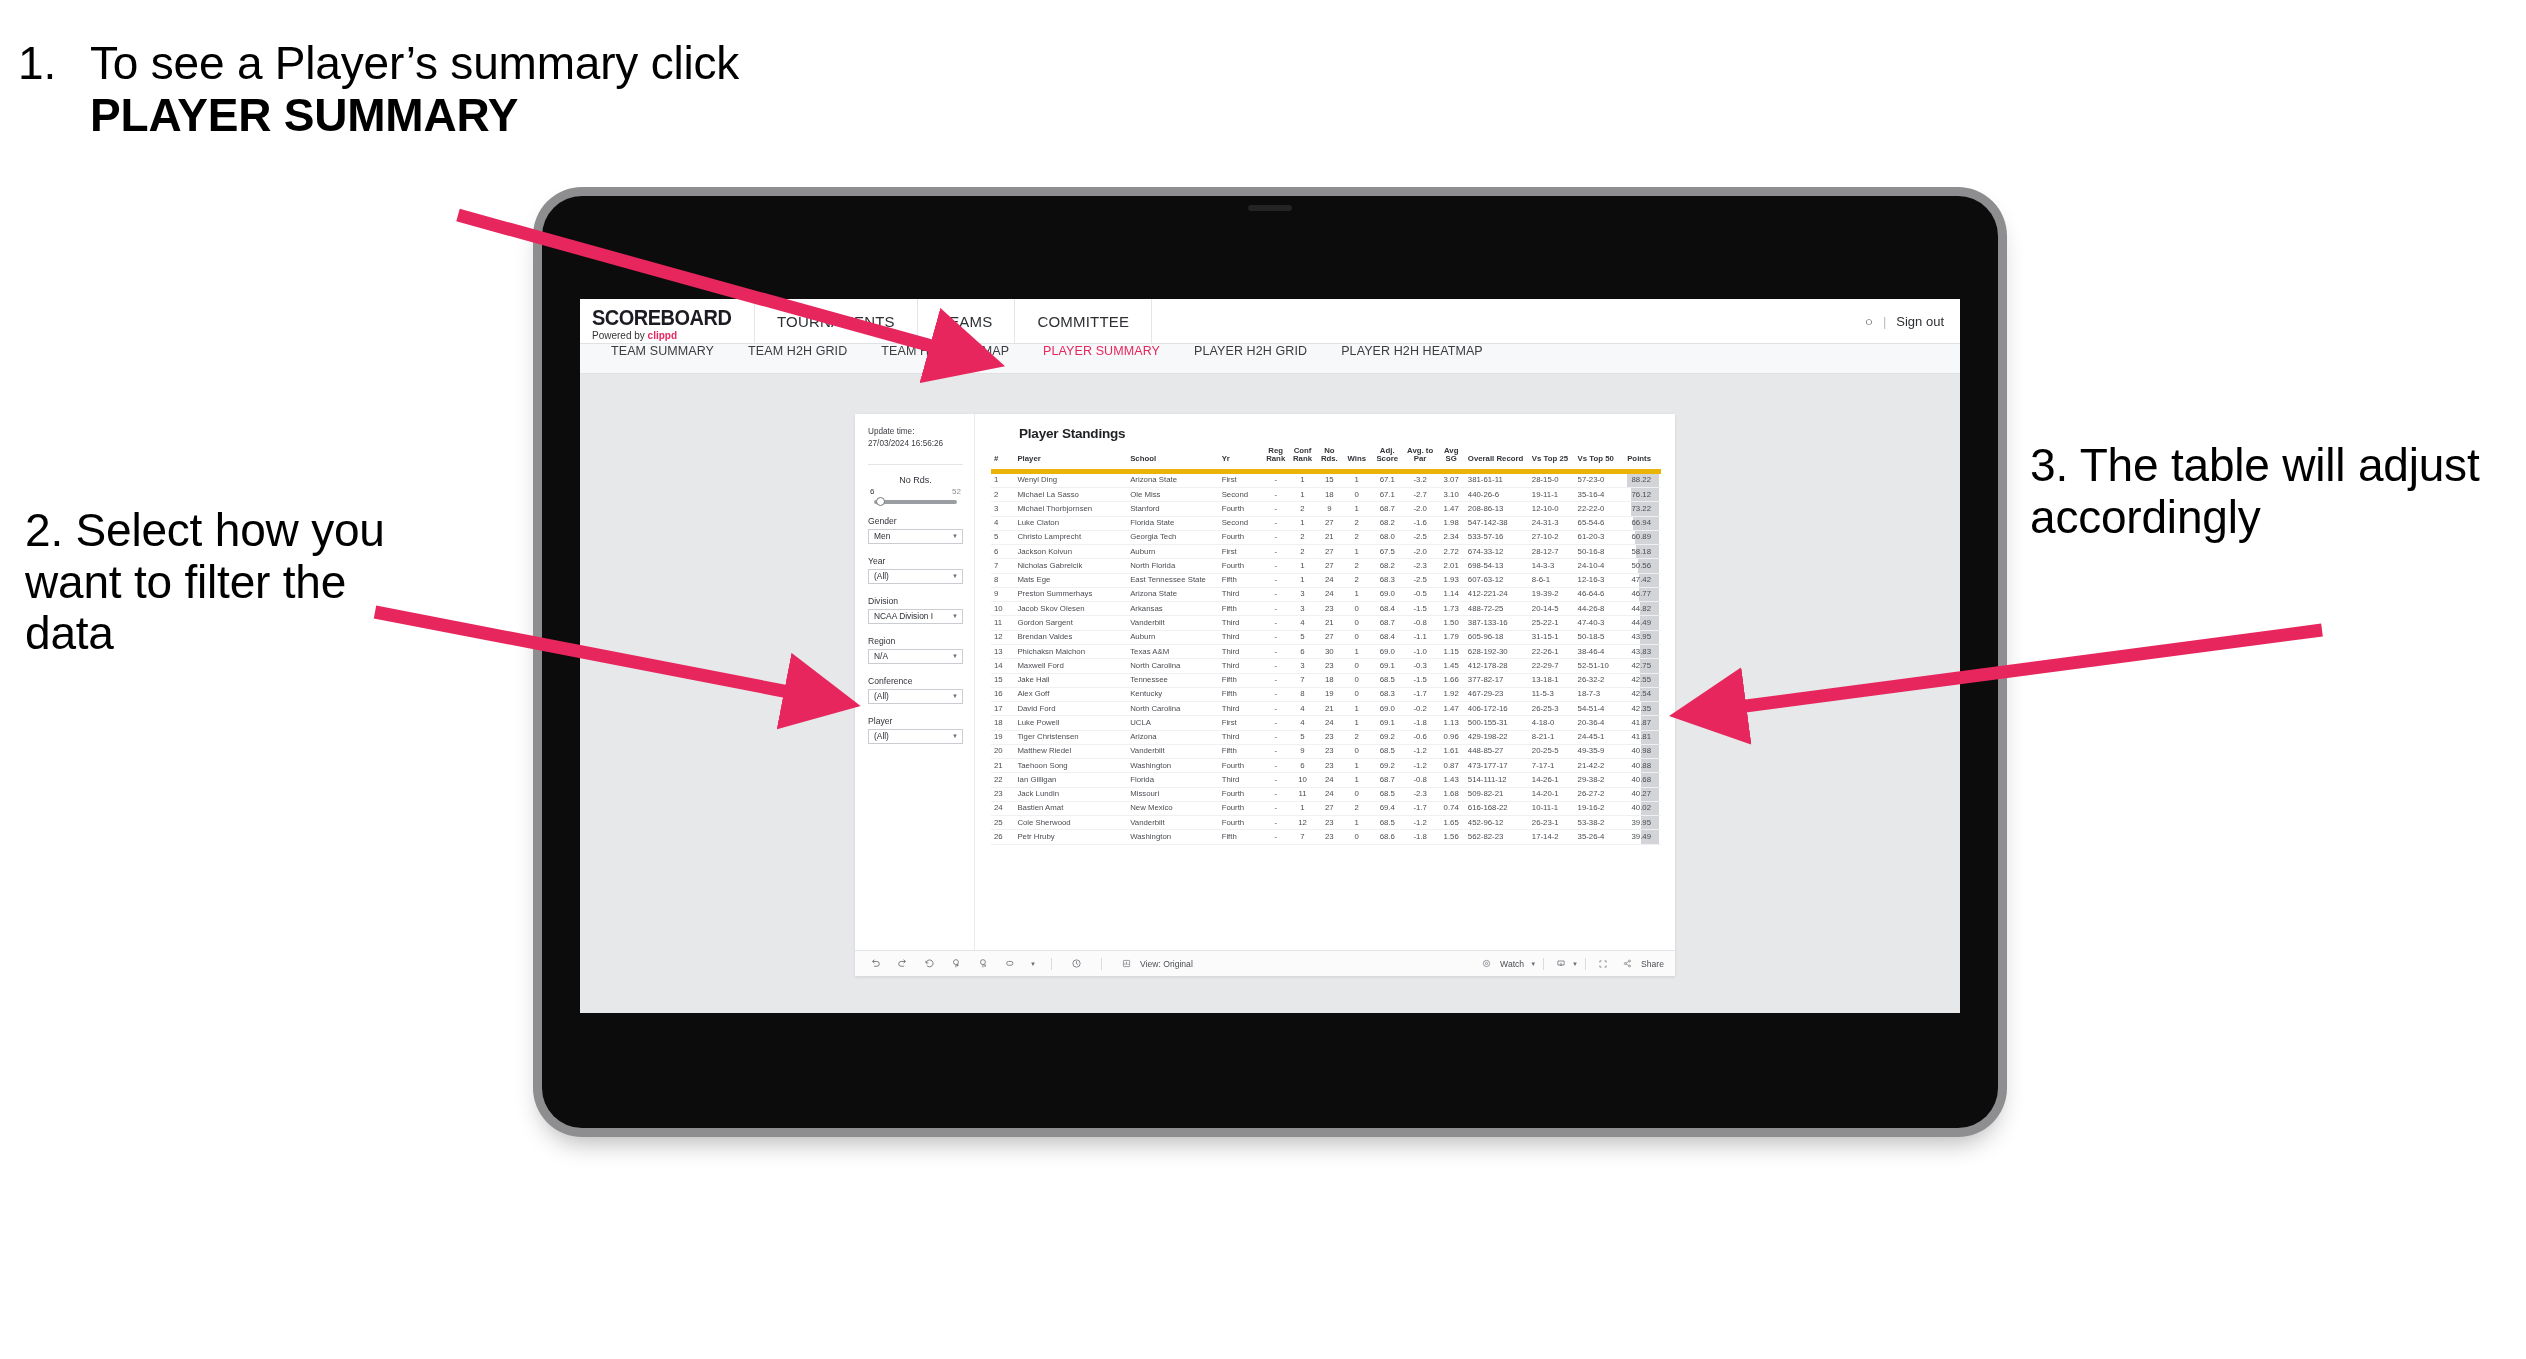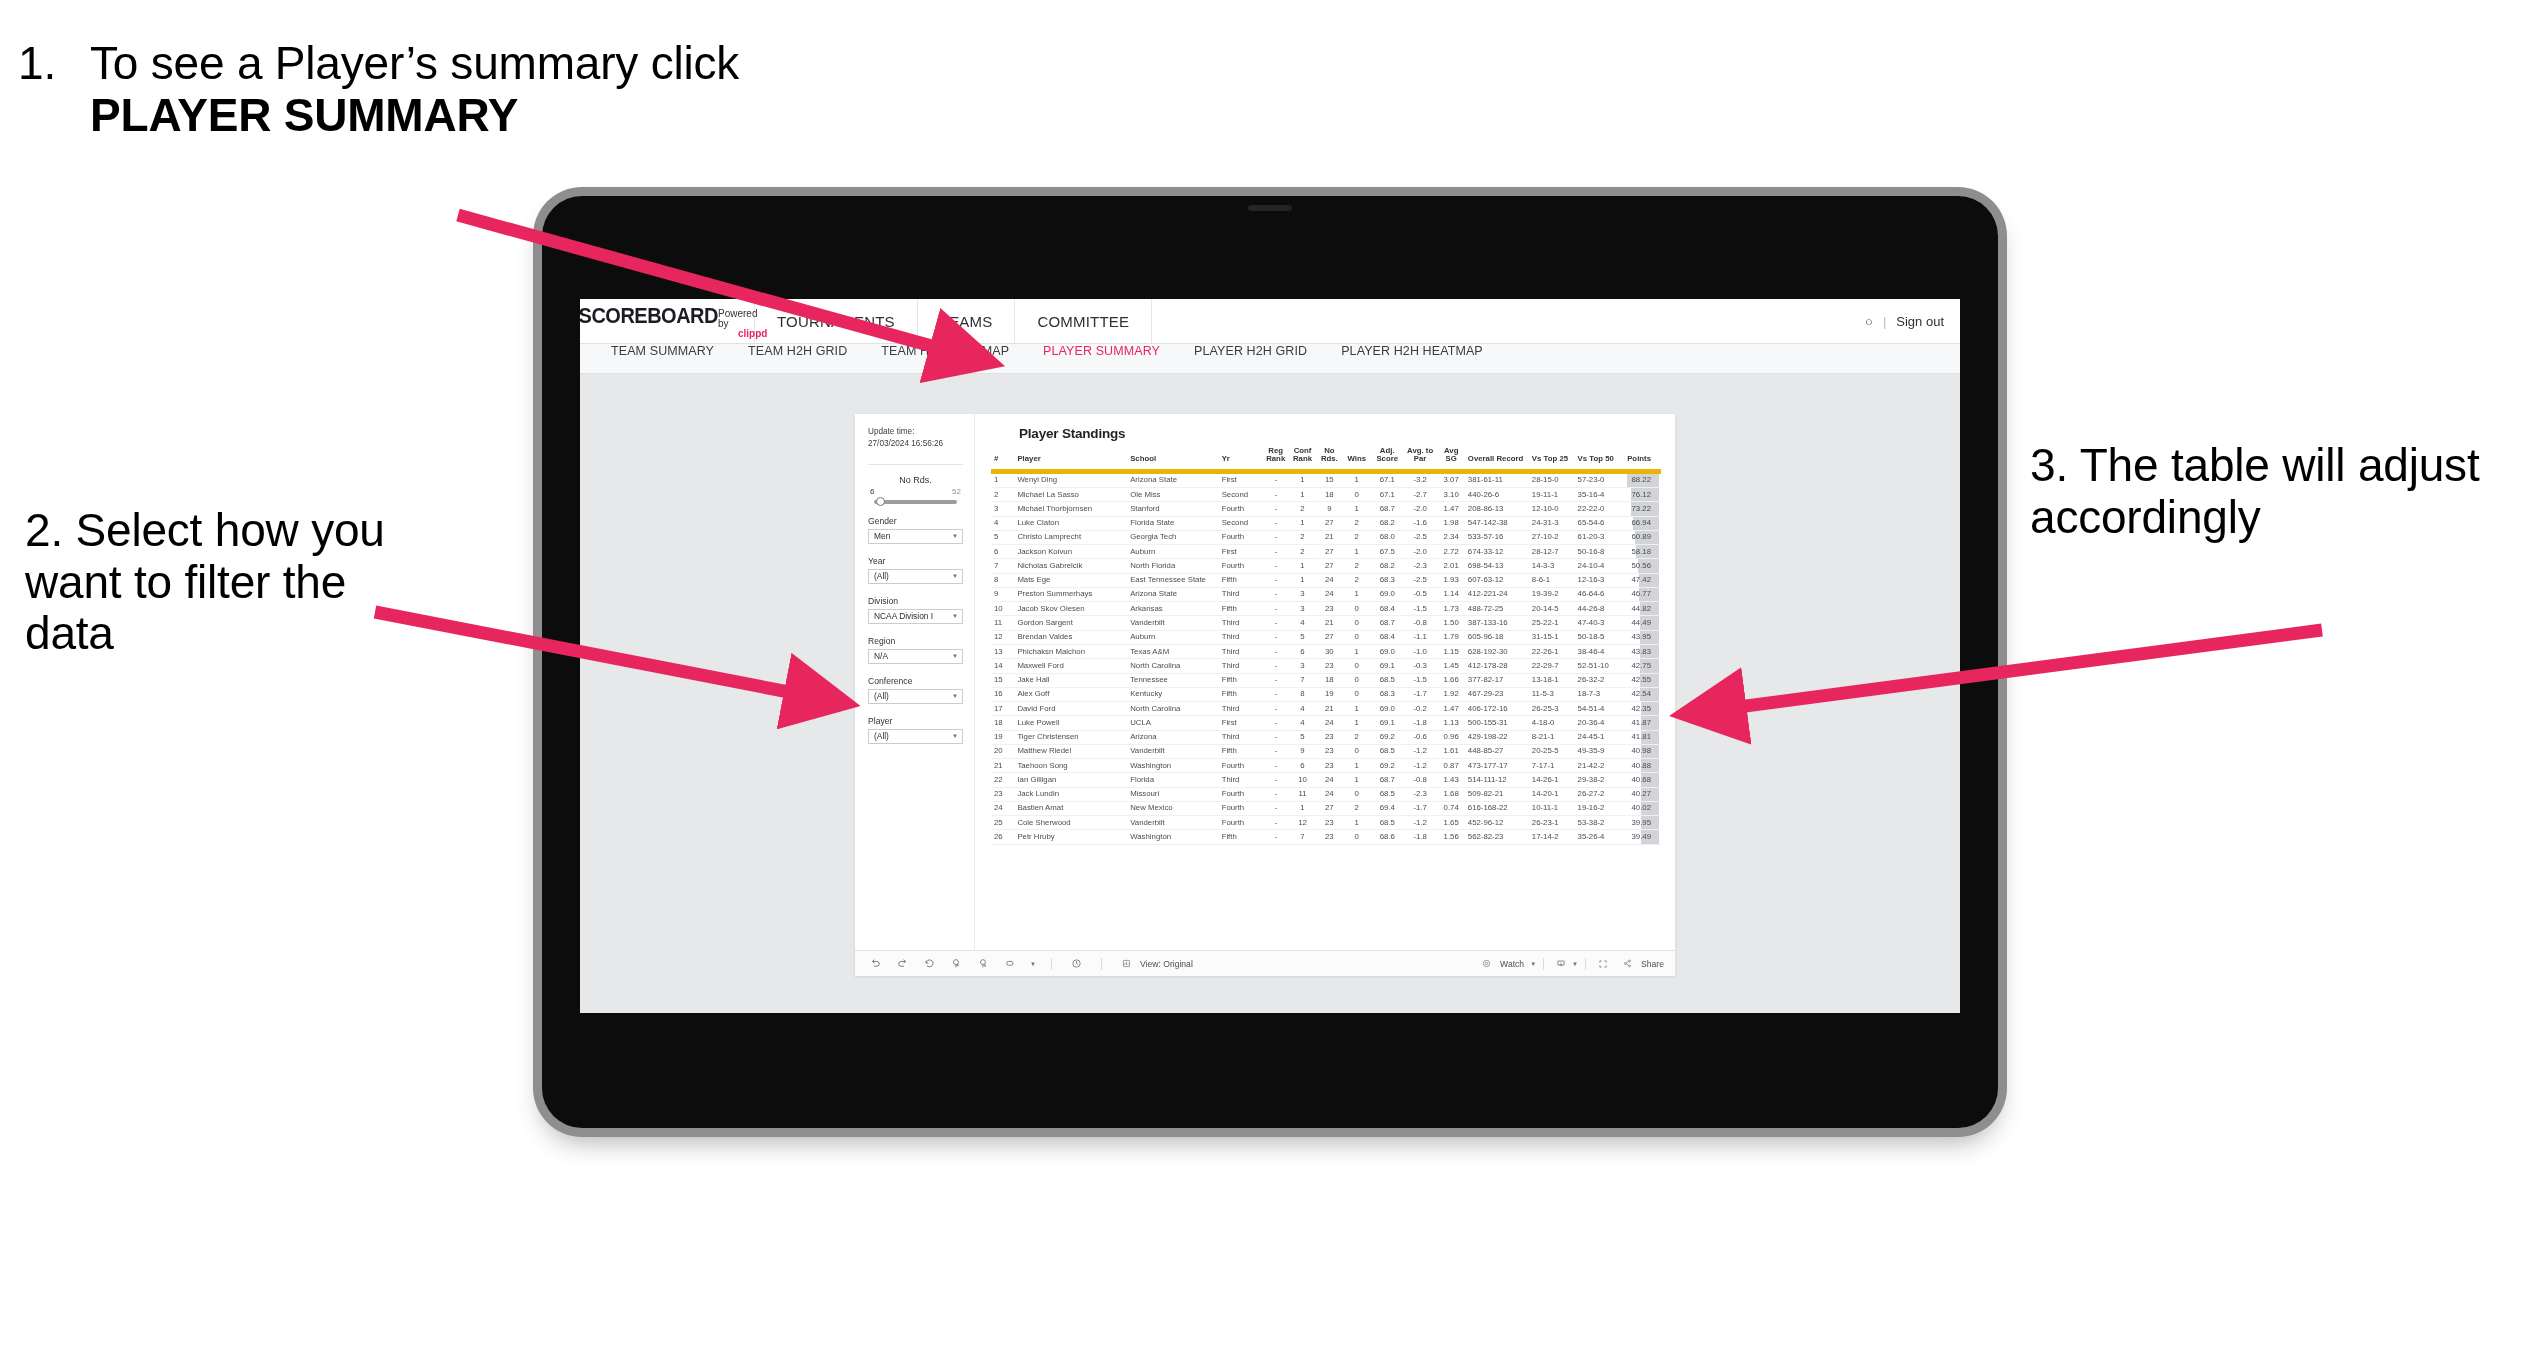--- a/index.html
+++ b/index.html
@@ -62,31 +62,31 @@
   }
 
   
   #topbar {
     height: 45px; background: #fff;
     display: flex; align-items: stretch;
     border-bottom: 1px solid #dfe1e4;
   }
   .logo-cell {
     width: 175px; padding: 5px 0 0 12px;
-    display:flex; justify-content:center;
+    display:flex; flex-direction:column; justify-content:center;
     border-right: 1px solid #e4e6e8;
   }
   .logo-word {
     font-family: "Liberation Sans", sans-serif;
     font-weight: 700; font-size: 20px; letter-spacing: -0.5px;
     color: #1b1b22; line-height: 1;
     transform: scaleY(1.12); transform-origin: left top;
   }
   .logo-sub { font-size: 10px; color: #333; margin-top: 5px; line-height:1; }
-  .logo-sub .brand { color: #e8265e; font-weight: 700; margin-left: 20px; }
+  .logo-sub .brand { color: #e8265e; font-weight: 700; }
 
   .topnav { display: flex; align-items: stretch; }
   .topnav-item {
     display: flex; align-items: center; padding: 0 22px;
     font-size: 15px; color: #2d2f33; letter-spacing: 0.2px;
     border-right: 1px solid #e4e6e8; white-space: nowrap;
   }
   .topbar-right {
     margin-left: auto; display: flex; align-items: center; gap: 10px;
     padding-right: 16px; font-size: 13px; color: #2d2f33;

